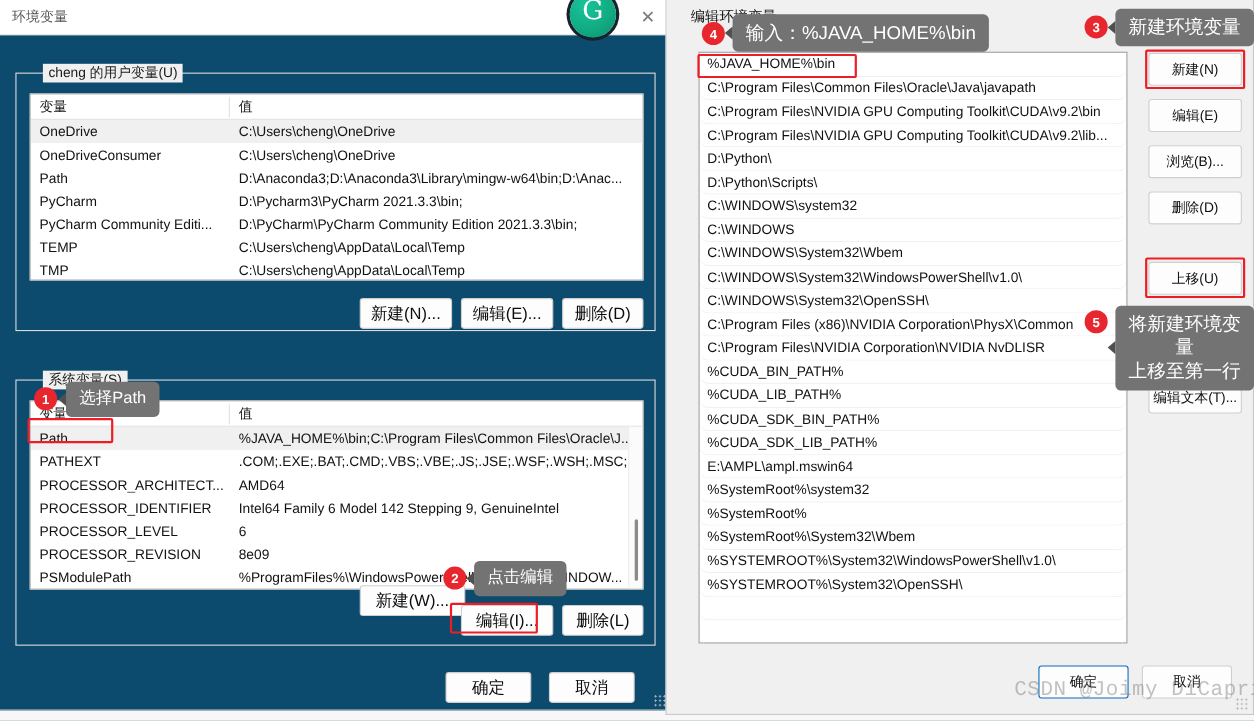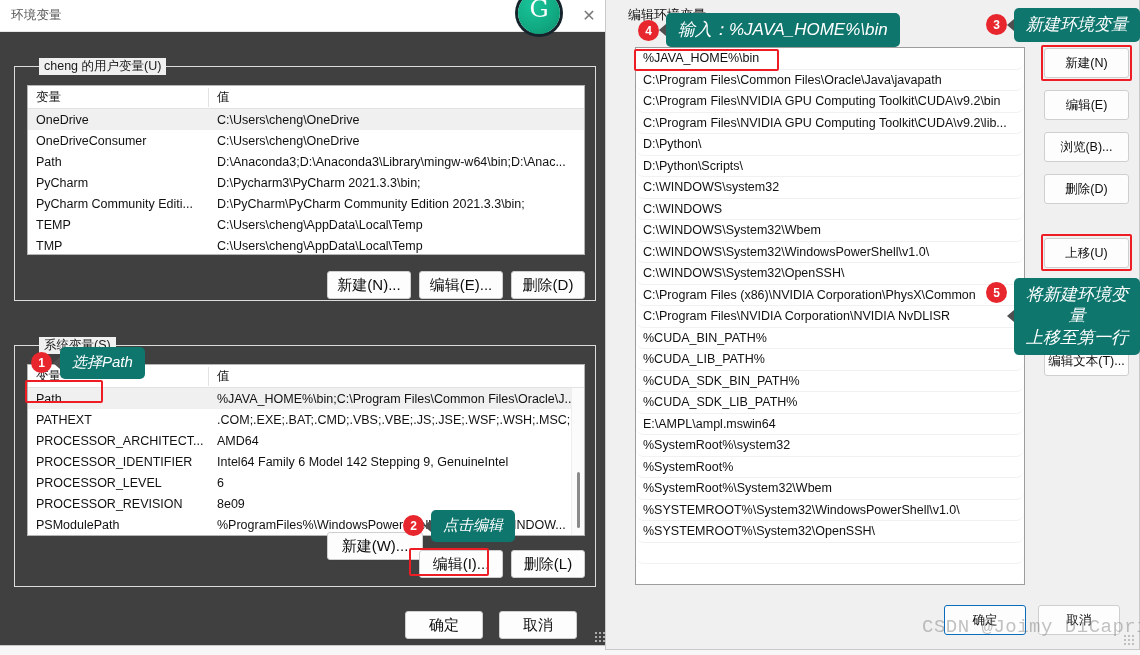--- a/index.html
+++ b/index.html
@@ -9,21 +9,21 @@
     overflow: hidden;
     background: #ffffff;
     font-family: "Liberation Sans", "DejaVu Sans", sans-serif;
     -webkit-font-smoothing: antialiased;
   }
   #root { position: relative; width: 1140px; height: 655px; background: #f7f7f7; }
 
   
   .dlg-left {
     position: absolute; left: 0; top: 0; width: 610px; height: 646px;
-    background: #404040;
+    background: #0c4a6e;
     border-right: 1px solid #c8c8c8;
     border-bottom: 1px solid #c8c8c8;
   }
   .dlg-left .titlebar {
     position: absolute; left: 0; top: 0; width: 610px; height: 32px;
     background: #ffffff;
     border-bottom: 1px solid #e6e6e6;
   }
   .dlg-left .title-text {
     position: absolute; left: 11px; top: 7px;
@@ -193,24 +193,24 @@
     position: absolute; border: 2.5px solid #ee1c24; border-radius: 2px;
     pointer-events: none; z-index: 40;
   }
   .badge {
     position: absolute; width: 21px; height: 21px; border-radius: 50%;
     background: #e8262d; color: #fff; font-size: 12px; font-weight: bold;
     display: flex; align-items: center; justify-content: center;
     z-index: 60; font-family: "Liberation Sans", "DejaVu Sans", sans-serif;
   }
   .tip {
-    position: absolute; background: #0f766e; color: #fff;
+    position: absolute; background: #737373; color: #fff;
     border-radius: 5px; z-index: 55;
     font-size: 15px; line-height: 1.25;
-    padding: 6px 12px 7px 12px; white-space: pre-line; font-style: italic;
+    padding: 6px 12px 7px 12px; white-space: pre-line;
   }
   .tip::before {
     content: ""; position: absolute; left: -7px; top: 50%;
     margin-top: -6px; border-top: 6px solid transparent;
     border-bottom: 6px solid transparent; border-right: 7px solid #4f4f4f;
   }
   .tip.big { font-size: 17px; }
 
   .watermark {
     position: absolute; left: 920px; top: 620px;

